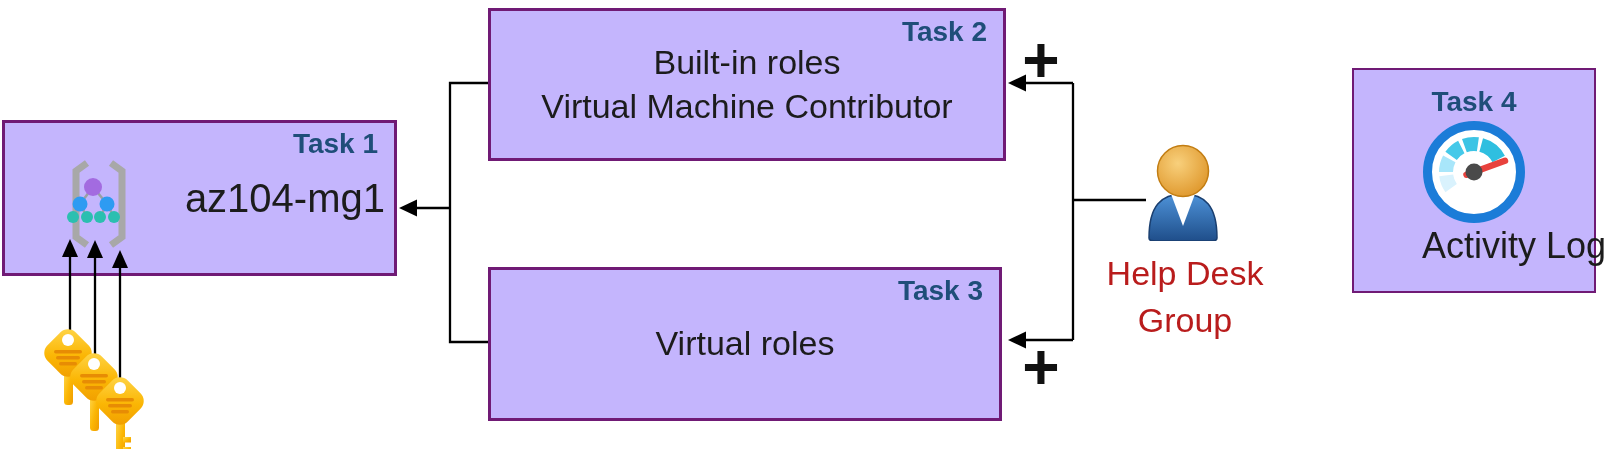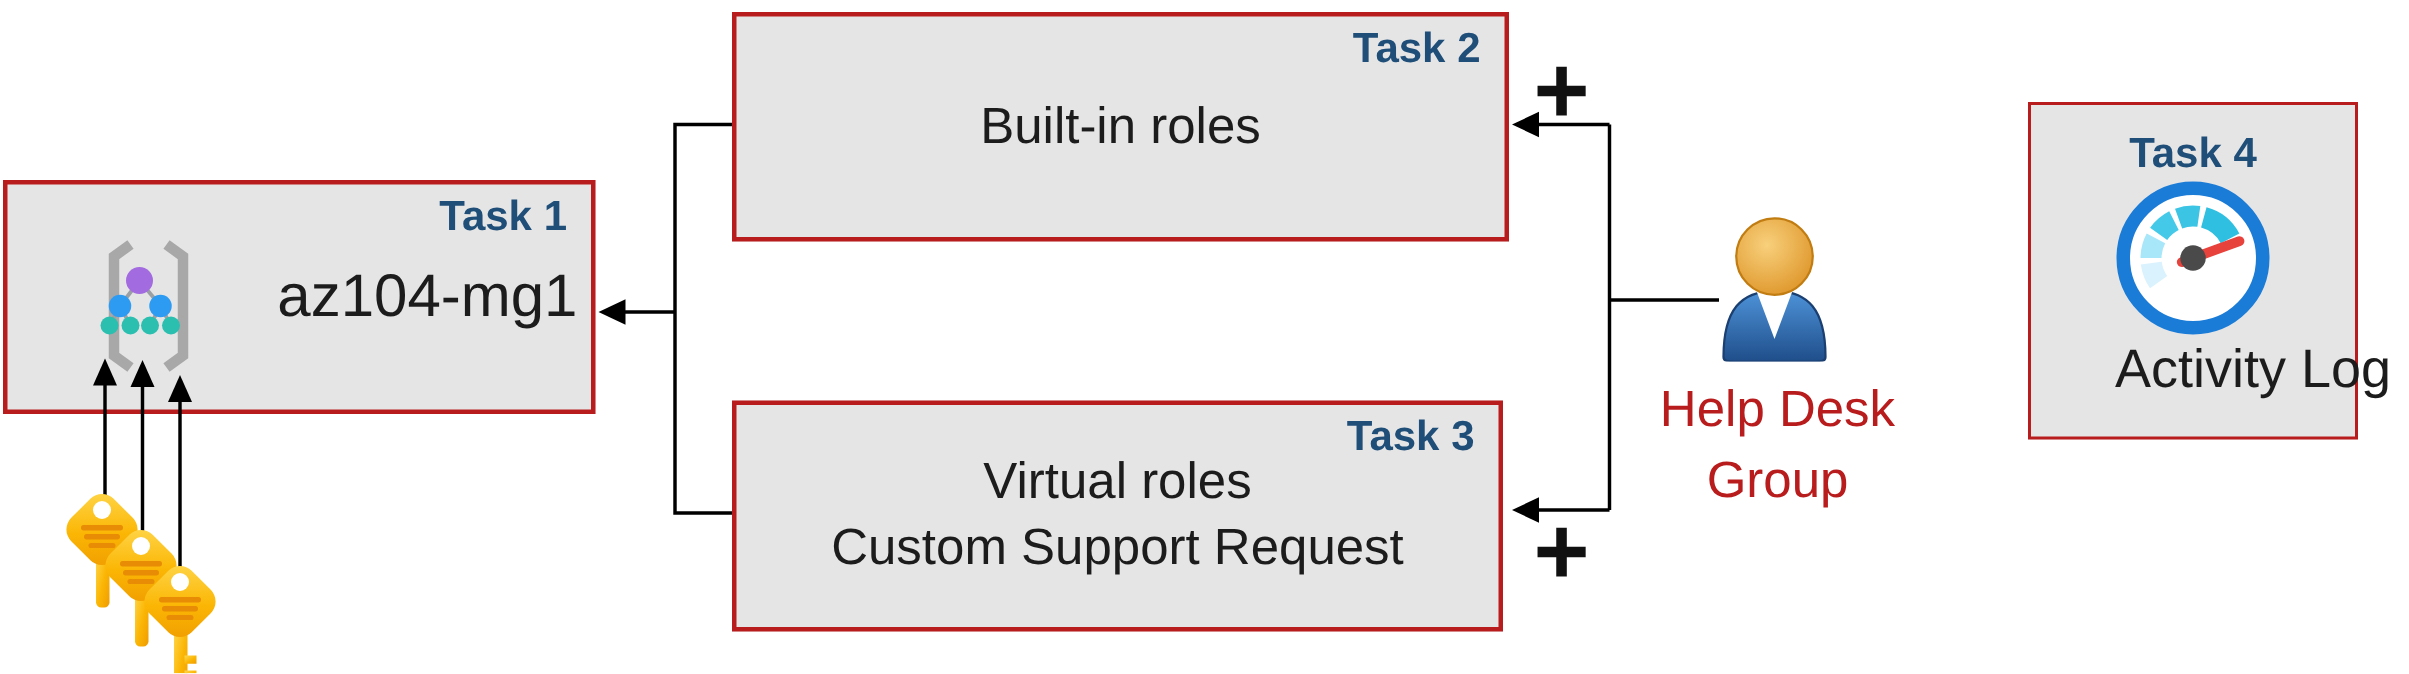--- a/index.html
+++ b/index.html
@@ -1,35 +1,35 @@
 <!DOCTYPE html>
 <html><head>
 <meta charset="utf-8">
 <style>
   html,body{margin:0;padding:0;background:#fff;}
   .canvas{
     position:relative;width:1606px;height:449px;background:#ffffff;
     font-family:"Liberation Sans",sans-serif;overflow:hidden;color:#1c1c1c;
   }
   .task-box{
-    position:absolute;background:#e5e5e5;border:3px solid #b91c1c;box-sizing:border-box;
+    position:absolute;background:#c4b5fd;border:3px solid #701a75;box-sizing:border-box;
   }
   .task-tag{
     position:absolute;top:6px;right:16px;color:#1f4e79;font-weight:bold;font-size:28px;
     line-height:1.1;
   }
   .box-lines{
     position:absolute;left:0;right:0;top:0;bottom:0;
     display:flex;flex-direction:column;justify-content:center;align-items:center;
     font-size:34px;line-height:1.28;color:#1c1c1c;text-align:center;
   }
   #task1{left:2px;top:120px;width:395px;height:156px;}
   #task2{left:488px;top:8px;width:518px;height:153px;}
   #task3{left:488px;top:267px;width:514px;height:154px;}
-  #task4{left:1352px;top:68px;width:220px;height:225px;border-width:2px;}
+  #task4{left:1352px;top:68px;width:244px;height:225px;border-width:2px;}
   .task1-name{
     position:absolute;left:140px;width:240px;top:50%;transform:translateY(-50%);
     text-align:right;font-size:40px;color:#1c1c1c;
   }
   .mg-icon{position:absolute;left:50px;top:36px;}
   .task4-tag{
     position:absolute;top:16px;left:0;width:100%;text-align:center;
     color:#1f4e79;font-weight:bold;font-size:28px;
   }
   .gauge{position:absolute;left:50%;top:50px;transform:translateX(-50%);}
@@ -75,28 +75,28 @@
       <circle cx="45" cy="58" r="6" fill="#2bbfb0"></circle>
       <circle cx="59" cy="58" r="6" fill="#2bbfb0"></circle>
     </svg>
     <div class="task1-name">az104-mg1</div>
   </div>
 
   <div class="task-box" id="task2">
     <div class="task-tag">Task 2</div>
     <div class="box-lines">
       <span>Built-in roles</span>
+      <span>Virtual Machine Contributor</span>
     </div>
   </div>
 
   <div class="task-box" id="task3">
     <div class="task-tag">Task 3</div>
     <div class="box-lines">
       <span>Virtual roles</span>
-      <span>Custom Support Request</span>
     </div>
   </div>
 
   <div class="task-box" id="task4">
     <div class="task4-tag">Task 4</div>
     <svg class="gauge" width="104" height="104" viewBox="0 0 104 104">
       <circle cx="52" cy="52" r="46.5" fill="#ffffff" stroke="#1b7cd8" stroke-width="9"></circle>
       <g fill="none" stroke-width="14">
         <path d="M29.1,68.1 A28,28 0 0 1 24.2,55.4" stroke="#d9f2fd"></path>
         <path d="M24,52 A28,28 0 0 1 27.3,38.9" stroke="#a8e6fa"></path>

